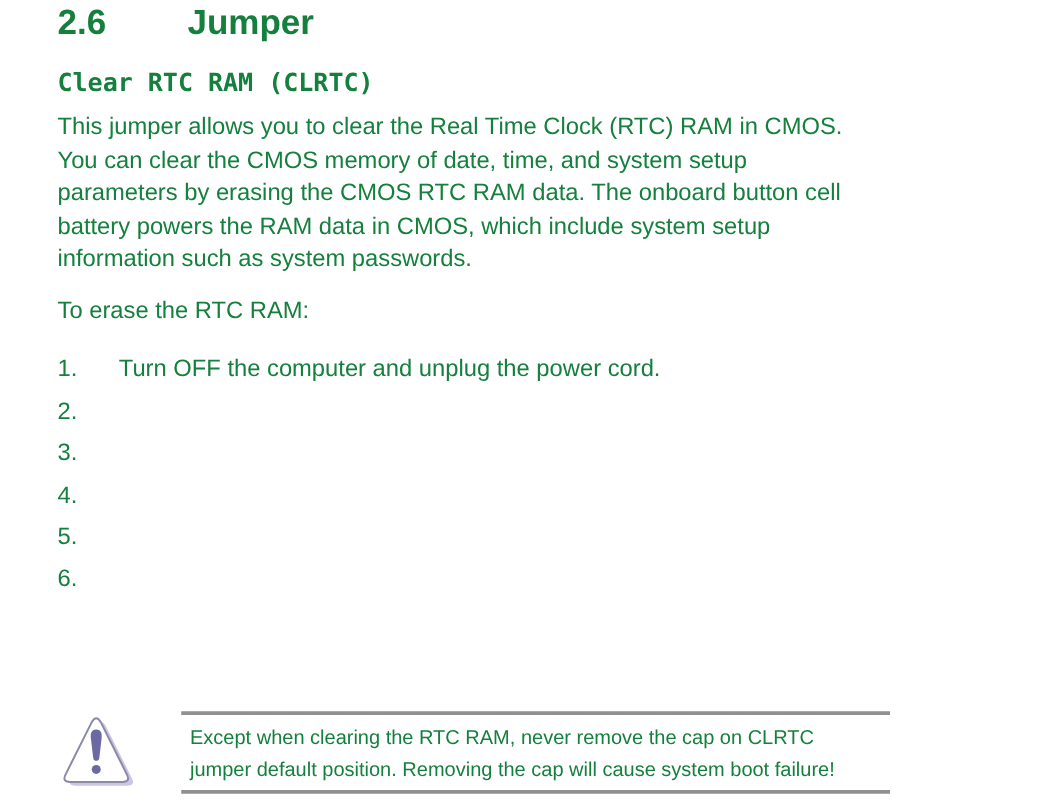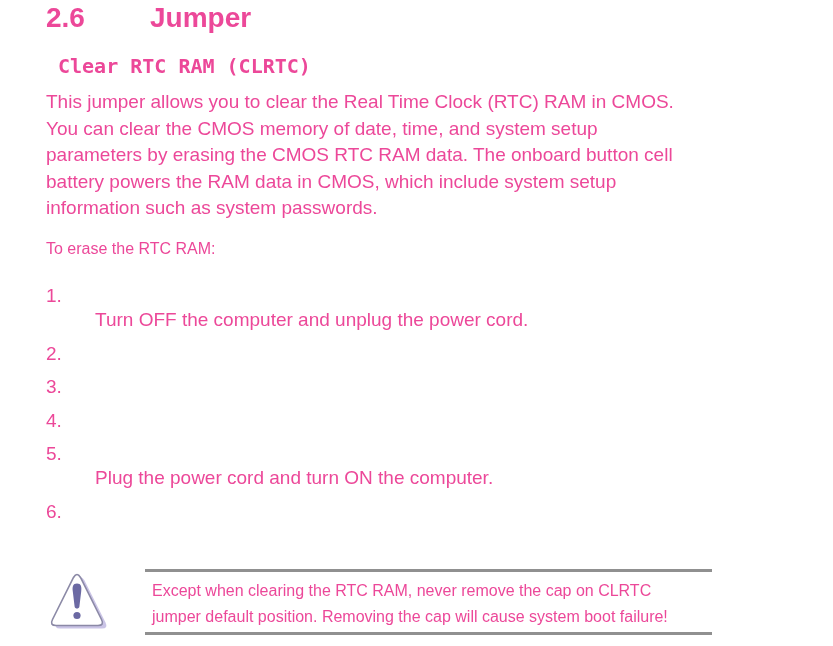--- a/index.html
+++ b/index.html
@@ -6,40 +6,40 @@
     margin: 0;
     padding: 0;
     background: #ffffff;
   }
   .page {
     position: relative;
     width: 712px;
     height: 646px;
     background: #ffffff;
     font-family: "Liberation Sans", sans-serif;
-    color: #ec4899;
+    color: #15803d;
     overflow: hidden;
   }
   .heading {
     position: absolute;
     left: 46px;
     top: 2px;
     margin: 0;
     font-size: 28px;
     font-weight: bold;
     letter-spacing: 0;
     white-space: nowrap;
   }
   .sec-num {
     display: inline-block;
     width: 104px;
   }
   .subheading {
     position: absolute;
-    left: 58px;
+    left: 46px;
     top: 54px;
     margin: 0;
     font-family: "DejaVu Sans Mono", monospace;
     font-size: 20px;
     font-weight: bold;
     white-space: nowrap;
   }
   .intro {
     position: absolute;
     left: 46px;
@@ -48,21 +48,21 @@
     margin: 0;
     font-size: 19px;
     line-height: 26.6px;
     white-space: pre-line;
   }
   .list-intro {
     position: absolute;
     left: 46px;
     top: 235px;
     margin: 0;
-    font-size: 16px;
+    font-size: 19px;
     line-height: 27px;
   }
   .steps {
     position: absolute;
     left: 46px;
     top: 282px;
     width: 755px;
     margin: 0;
     padding: 0;
     list-style: none;
@@ -72,21 +72,20 @@
     margin: 0 0 6.5px 0;
     font-size: 19px;
     line-height: 27px;
   }
   .step-num {
     flex: 0 0 49px;
     width: 49px;
   }
   .step-text {
     white-space: pre-line;
-    margin-top: 24px;
   }
   .rule {
     position: absolute;
     left: 145px;
     width: 634px;
     height: 3px;
     background: #909090;
   }
   .rule-top { top: 569px; }
   .rule-bottom { top: 632px; }
@@ -139,21 +138,20 @@
       <span class="step-num">2.</span>
     </li>
     <li class="step">
       <span class="step-num">3.</span>
     </li>
     <li class="step">
       <span class="step-num">4.</span>
     </li>
     <li class="step">
       <span class="step-num">5.</span>
-      <span class="step-text">Plug the power cord and turn ON the computer.</span>
     </li>
     <li class="step">
       <span class="step-num">6.</span>
     </li>
   </ol>
 
   <div class="note-icon">
     <svg viewBox="0 0 64 68" xmlns="http://www.w3.org/2000/svg">
 
       <path d="M 31.5 10.5 Q 35 4.5 38.5 10.5 L 59.5 52.5 Q 62.5 58.5 56 58.5 L 14 58.5 Q 7.5 58.5 10.5 52.5 Z" fill="#cac4e6"></path>

